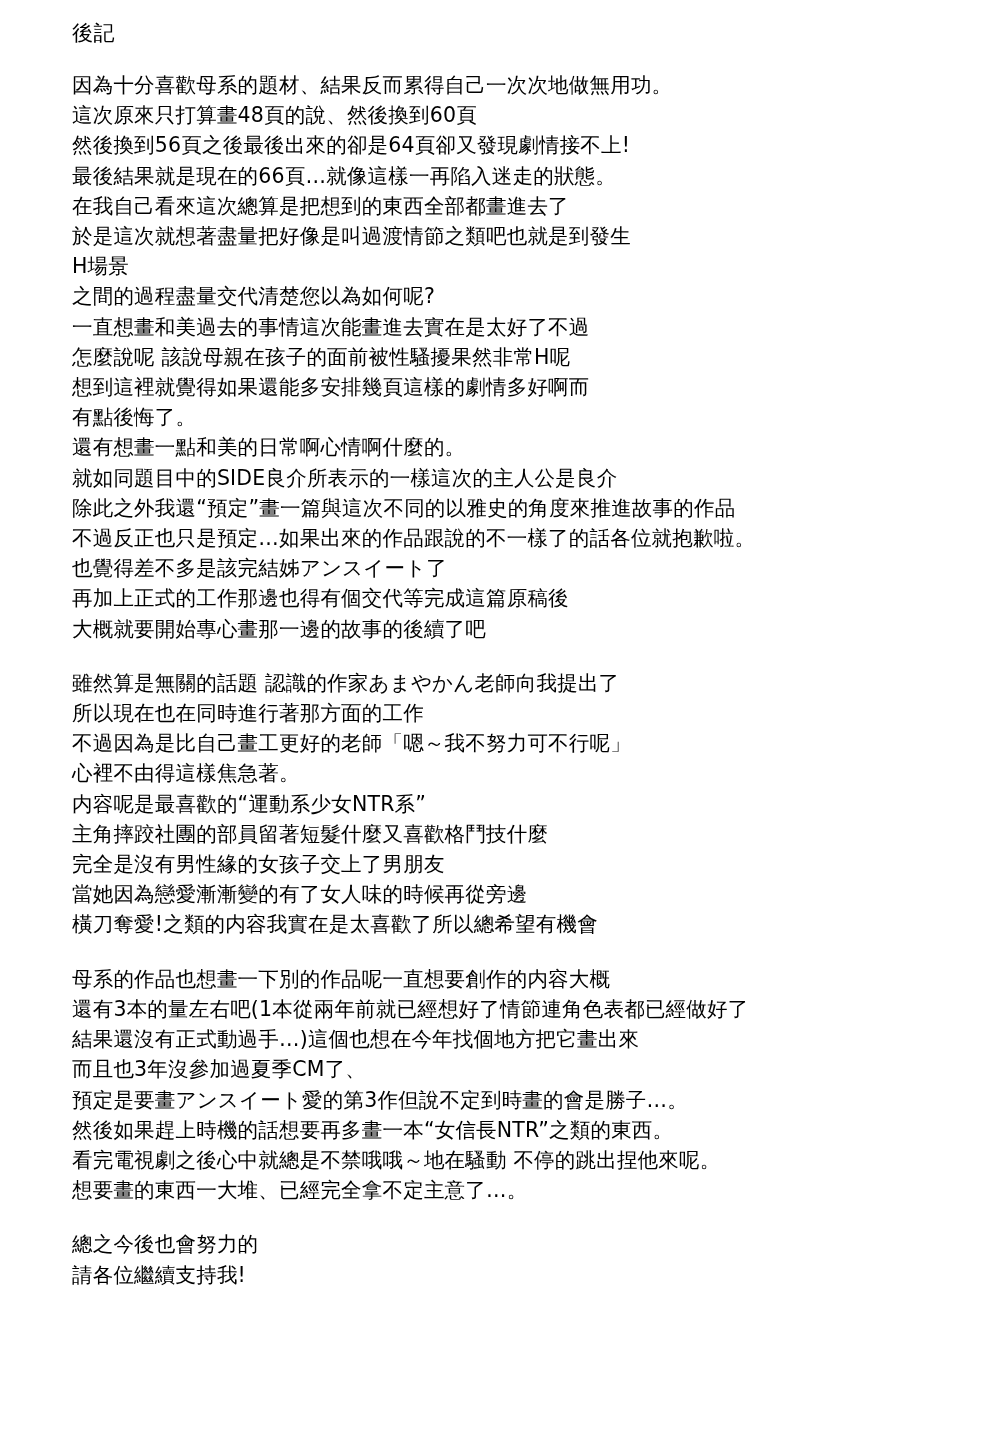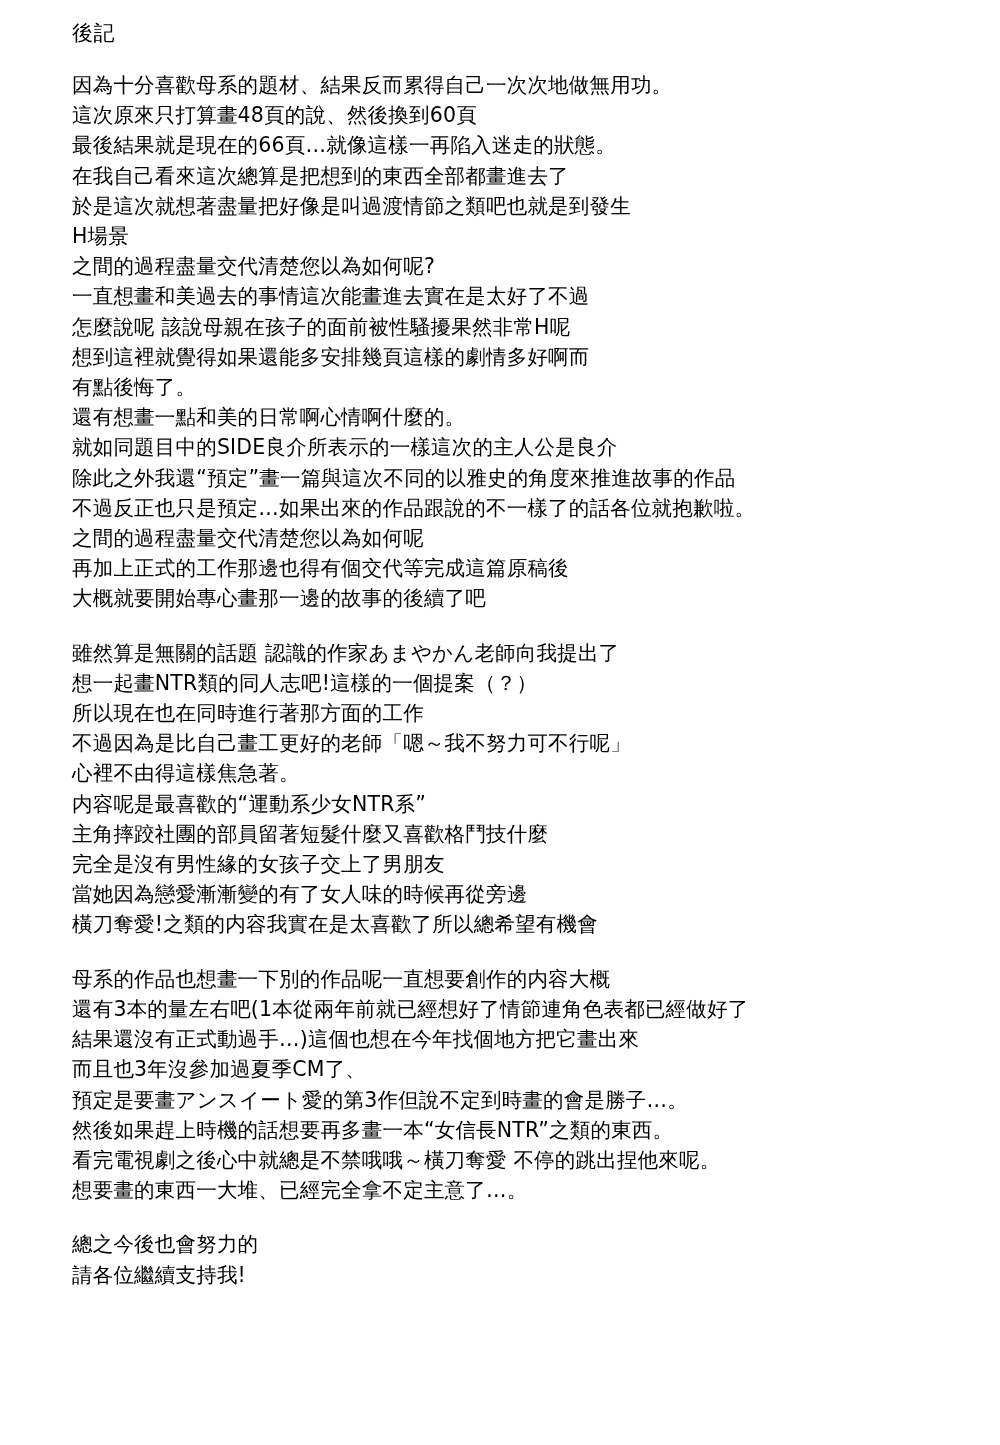--- a/index.html
+++ b/index.html
@@ -50,59 +50,59 @@
 
 <div class="page">
   <h1 class="title">後記</h1>
 
   <div class="afterword-body">
 
 
     <div class="para">
       <span class="line">因為十分喜歡母系的題材、結果反而累得自己一次次地做無用功。</span>
       <span class="line">這次原來只打算畫48頁的說、然後換到60頁</span>
+      <span class="line">然後換到56頁之後最後出來的卻是64頁卻又發現劇情接不上!</span>
       <span class="line">最後結果就是現在的66頁…就像這樣一再陷入迷走的狀態。</span>
       <span class="line">在我自己看來這次總算是把想到的東西全部都畫進去了</span>
       <span class="line">於是這次就想著盡量把好像是叫過渡情節之類吧也就是到發生</span>
       <span class="line">H場景</span>
       <span class="line">之間的過程盡量交代清楚您以為如何呢?</span>
       <span class="line">一直想畫和美過去的事情這次能畫進去實在是太好了不過</span>
       <span class="line">怎麼說呢 該說母親在孩子的面前被性騷擾果然非常H呢</span>
       <span class="line">想到這裡就覺得如果還能多安排幾頁這樣的劇情多好啊而</span>
       <span class="line">有點後悔了。</span>
       <span class="line">還有想畫一點和美的日常啊心情啊什麼的。</span>
       <span class="line">就如同題目中的SIDE良介所表示的一樣這次的主人公是良介</span>
       <span class="line">除此之外我還“預定”畫一篇與這次不同的以雅史的角度來推進故事的作品</span>
       <span class="line">不過反正也只是預定…如果出來的作品跟說的不一樣了的話各位就抱歉啦。</span>
-      <span class="line">之間的過程盡量交代清楚您以為如何呢</span>
+      <span class="line">也覺得差不多是該完結姊アンスイート了</span>
       <span class="line">再加上正式的工作那邊也得有個交代等完成這篇原稿後</span>
       <span class="line">大概就要開始專心畫那一邊的故事的後續了吧</span>
     </div>
 
     <div class="para">
       <span class="line">雖然算是無關的話題 認識的作家あまやかん老師向我提出了</span>
-      <span class="line">想一起畫NTR類的同人志吧!這樣的一個提案（？）</span>
       <span class="line">所以現在也在同時進行著那方面的工作</span>
       <span class="line">不過因為是比自己畫工更好的老師「嗯～我不努力可不行呢」</span>
       <span class="line">心裡不由得這樣焦急著。</span>
       <span class="line">内容呢是最喜歡的“運動系少女NTR系”</span>
       <span class="line">主角摔跤社團的部員留著短髮什麼又喜歡格鬥技什麼</span>
       <span class="line">完全是沒有男性緣的女孩子交上了男朋友</span>
       <span class="line">當她因為戀愛漸漸變的有了女人味的時候再從旁邊</span>
       <span class="line">橫刀奪愛!之類的内容我實在是太喜歡了所以總希望有機會</span>
     </div>
 
     <div class="para">
       <span class="line">母系的作品也想畫一下別的作品呢一直想要創作的内容大概</span>
       <span class="line">還有3本的量左右吧(1本從兩年前就已經想好了情節連角色表都已經做好了</span>
       <span class="line">結果還沒有正式動過手…)這個也想在今年找個地方把它畫出來</span>
       <span class="line">而且也3年沒參加過夏季CM了、</span>
       <span class="line">預定是要畫アンスイート愛的第3作但說不定到時畫的會是勝子…。</span>
       <span class="line">然後如果趕上時機的話想要再多畫一本“女信長NTR”之類的東西。</span>
-      <span class="line">看完電視劇之後心中就總是不禁哦哦～橫刀奪愛 不停的跳出捏他來呢。</span>
+      <span class="line">看完電視劇之後心中就總是不禁哦哦～地在騷動 不停的跳出捏他來呢。</span>
       <span class="line">想要畫的東西一大堆、已經完全拿不定主意了…。</span>
     </div>
 
     <div class="para">
       <span class="line">總之今後也會努力的</span>
       <span class="line">請各位繼續支持我!</span>
     </div>
 
   </div>
 </div>

